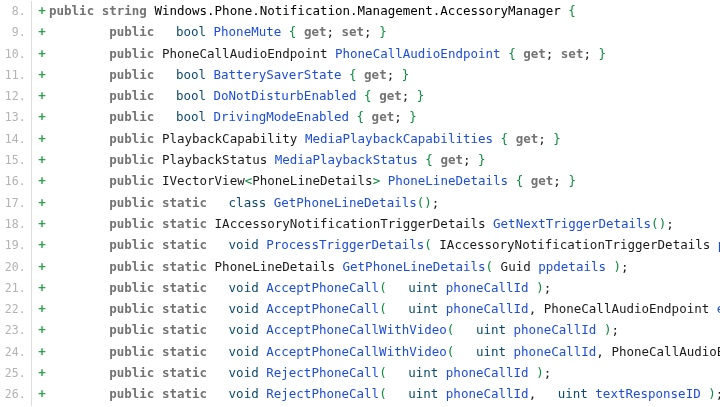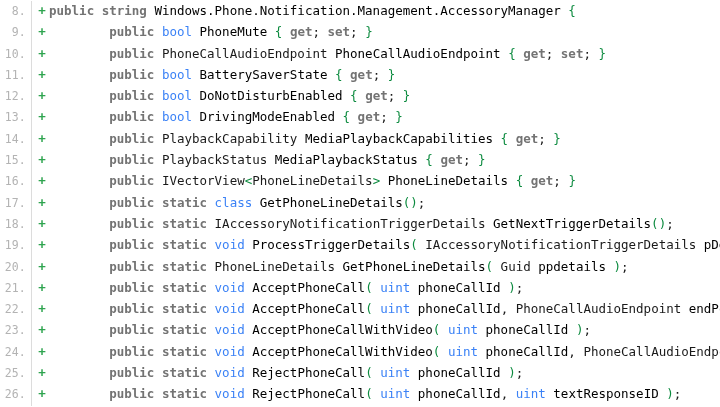--- a/index.html
+++ b/index.html
@@ -51,25 +51,25 @@
   .src {
     flex: 1 1 auto;
     font-size: 12.5px;
     color: #1a1a1a;
     overflow: hidden;
     white-space: pre;
     letter-spacing: 0px;
   }
   
   .k   { color: #737373; font-weight: bold; }   
-  .t   { color: #3b82f6; }                      
+  .t   { color: #0c4a6e; margin-left: 14px; }                      
   .ty  { color: #1a1a1a; }                      
   .cls { color: #000000; }                      
   .p   { color: #0b8a3e; }                      
-  .id  { color: #000000; }                      
+  .id  { color: #1d4ed8; }                      
   .op  { color: #1a1a1a; }                      
 </style>
 </head>
 <body>
 
 <div id="diff-view">
     <div class="code-line"><div class="gutter">8.</div><div class="marker">+</div><div class="src"><span class="k">public</span><span class="op"> </span><span class="k">string</span><span class="op"> </span><span class="cls">Windows.Phone.Notification.Management.AccessoryManager</span><span class="op"> </span><span class="p">{</span></div></div>
     <div class="code-line"><div class="gutter">9.</div><div class="marker">+</div><div class="src"><span>        </span><span class="k">public</span><span class="op"> </span><span class="t">bool</span><span class="op"> </span><span class="id">PhoneMute</span><span class="op"> </span><span class="p">{</span><span class="op"> </span><span class="k">get</span><span class="op">; </span><span class="k">set</span><span class="op">; </span><span class="p">}</span></div></div>
     <div class="code-line"><div class="gutter">10.</div><div class="marker">+</div><div class="src"><span>        </span><span class="k">public</span><span class="op"> </span><span class="ty">PhoneCallAudioEndpoint</span><span class="op"> </span><span class="id">PhoneCallAudioEndpoint</span><span class="op"> </span><span class="p">{</span><span class="op"> </span><span class="k">get</span><span class="op">; </span><span class="k">set</span><span class="op">; </span><span class="p">}</span></div></div>
     <div class="code-line"><div class="gutter">11.</div><div class="marker">+</div><div class="src"><span>        </span><span class="k">public</span><span class="op"> </span><span class="t">bool</span><span class="op"> </span><span class="id">BatterySaverState</span><span class="op"> </span><span class="p">{</span><span class="op"> </span><span class="k">get</span><span class="op">; </span><span class="p">}</span></div></div>

